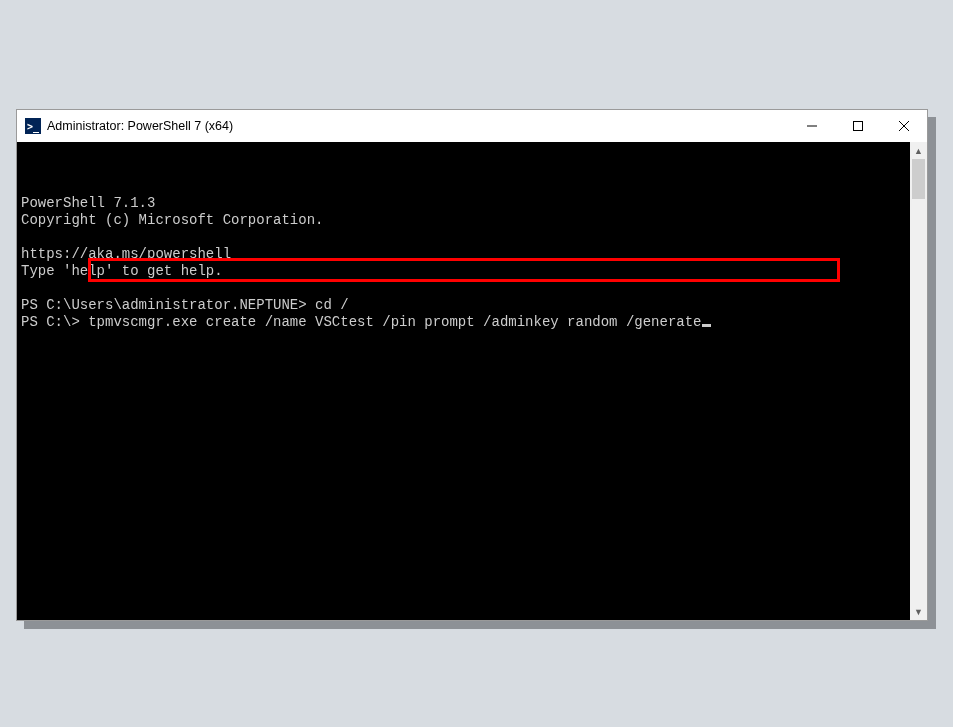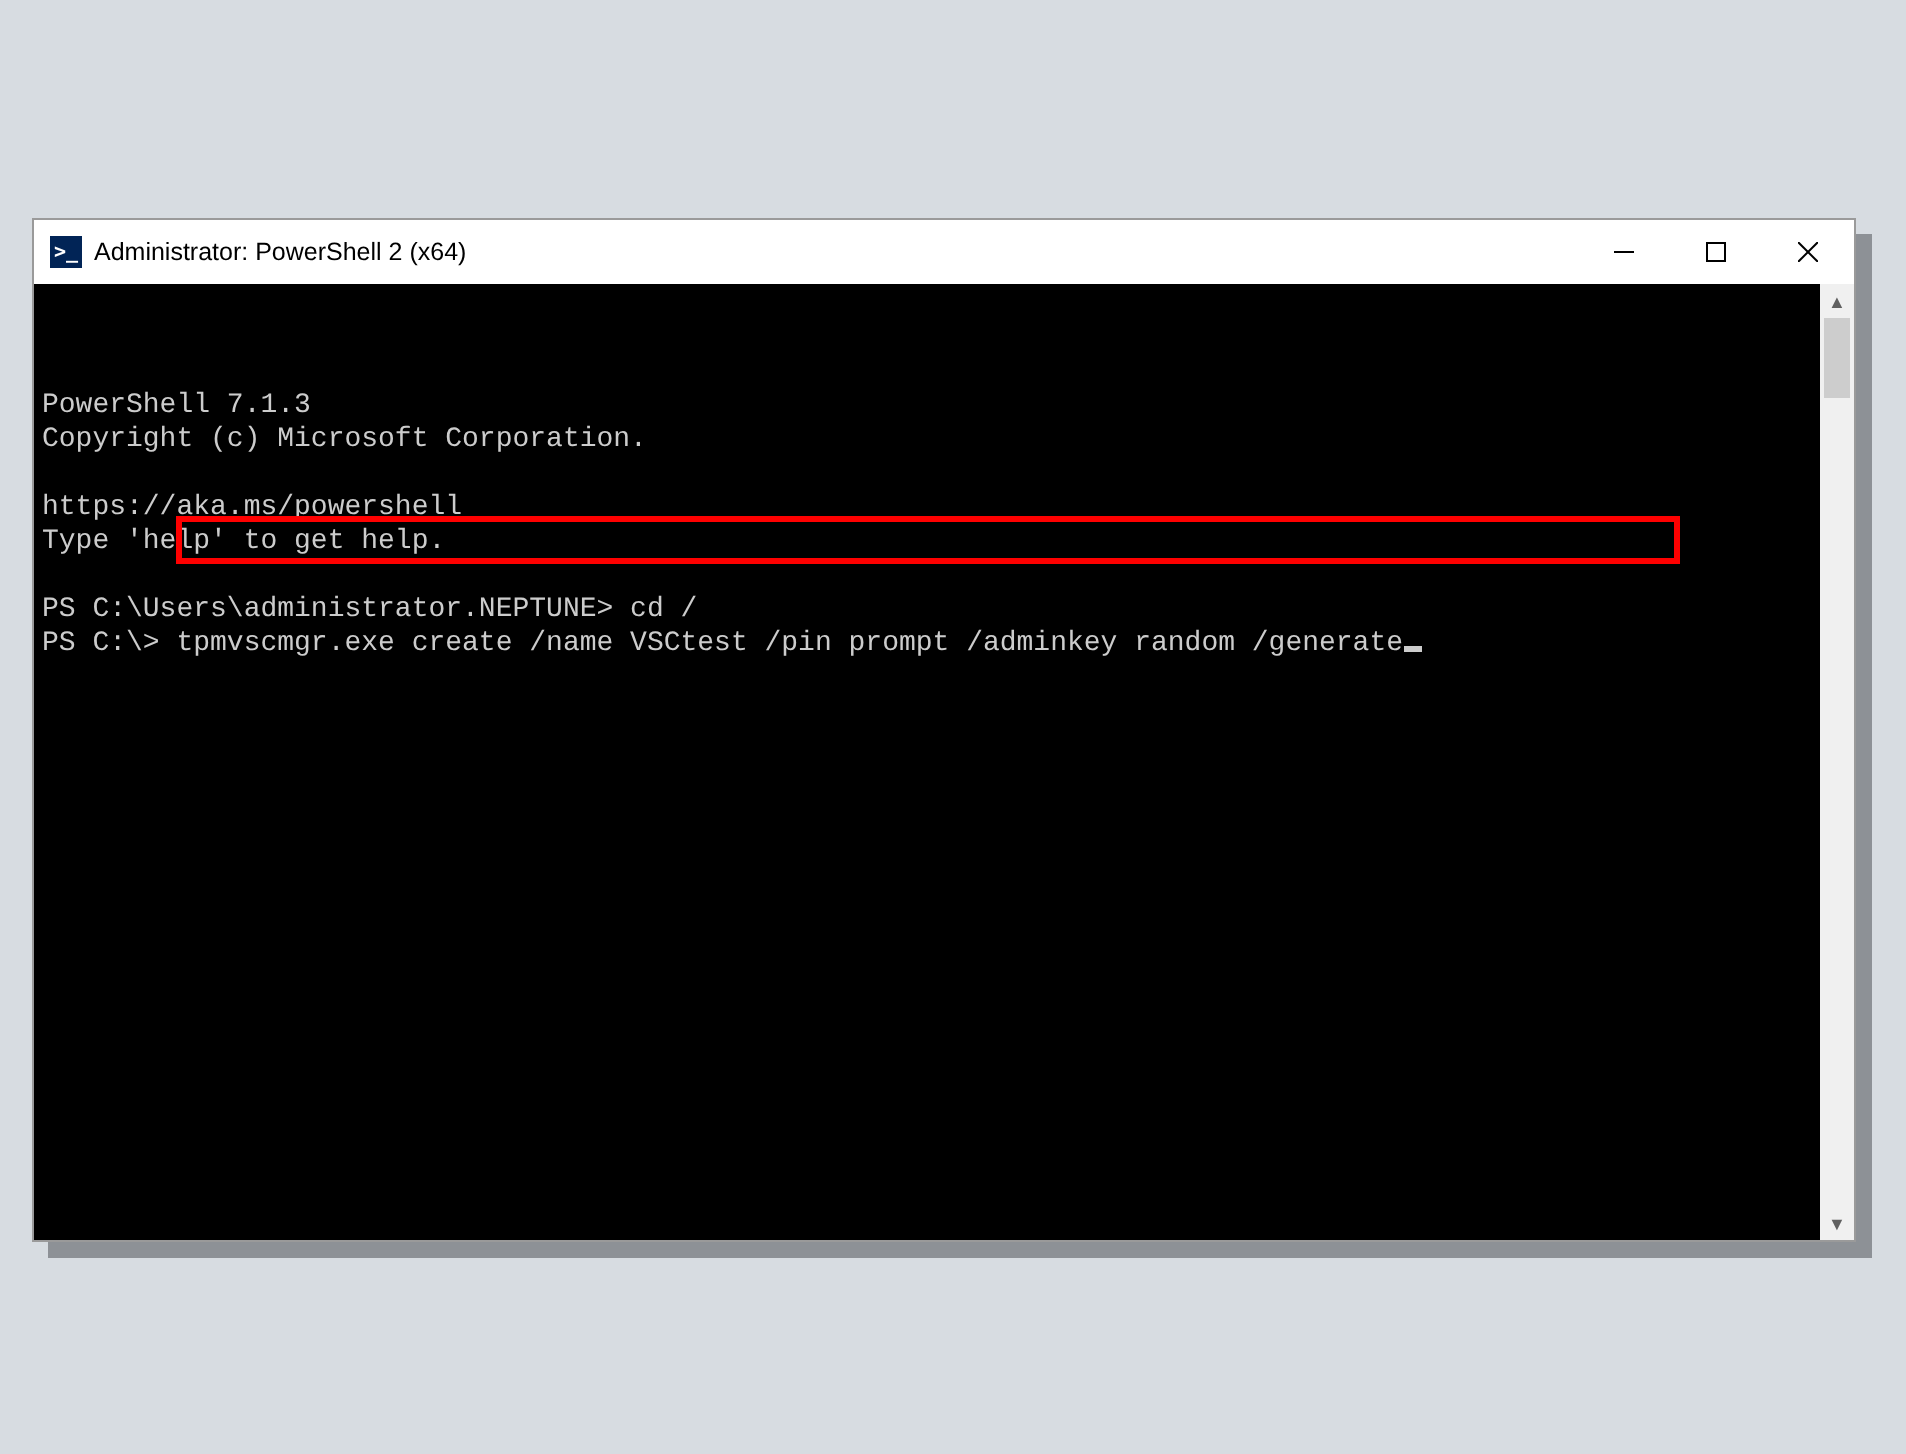--- a/index.html
+++ b/index.html
@@ -126,21 +126,21 @@
 </head>
 <body>
 
 <div class="window-shadow"></div>
 
 <div class="window">
   <div class="titlebar">
     <div class="app-icon">
       <span>&gt;_</span>
     </div>
-    <div class="title-text">Administrator: PowerShell 2 (x64)</div>
+    <div class="title-text">Administrator: PowerShell 7 (x64)</div>
     <div class="titlebar-spacer"></div>
     <div class="win-controls">
       <div class="win-btn">
         <svg width="10" height="10">
             <line x1="0" y1="5" x2="10" y2="5" stroke="#000" stroke-width="1"></line>
           </svg>
       </div>
       <div class="win-btn">
         <svg width="10" height="10">
             <rect x="0.5" y="0.5" width="9" height="9" fill="none" stroke="#000" stroke-width="1"></rect>

